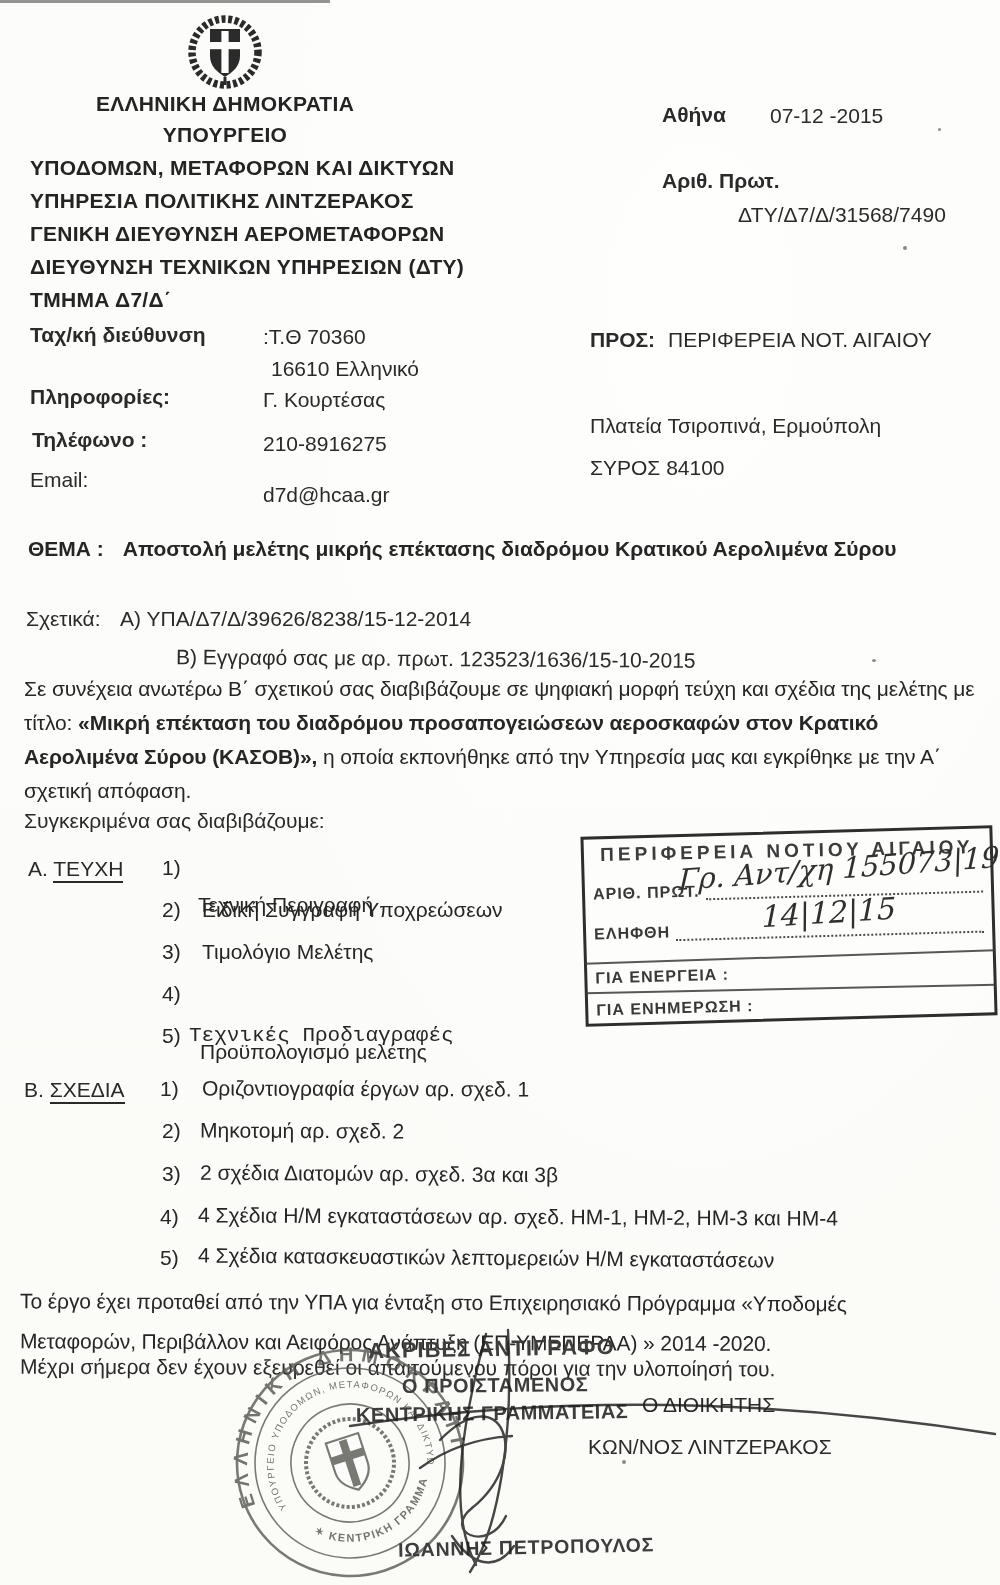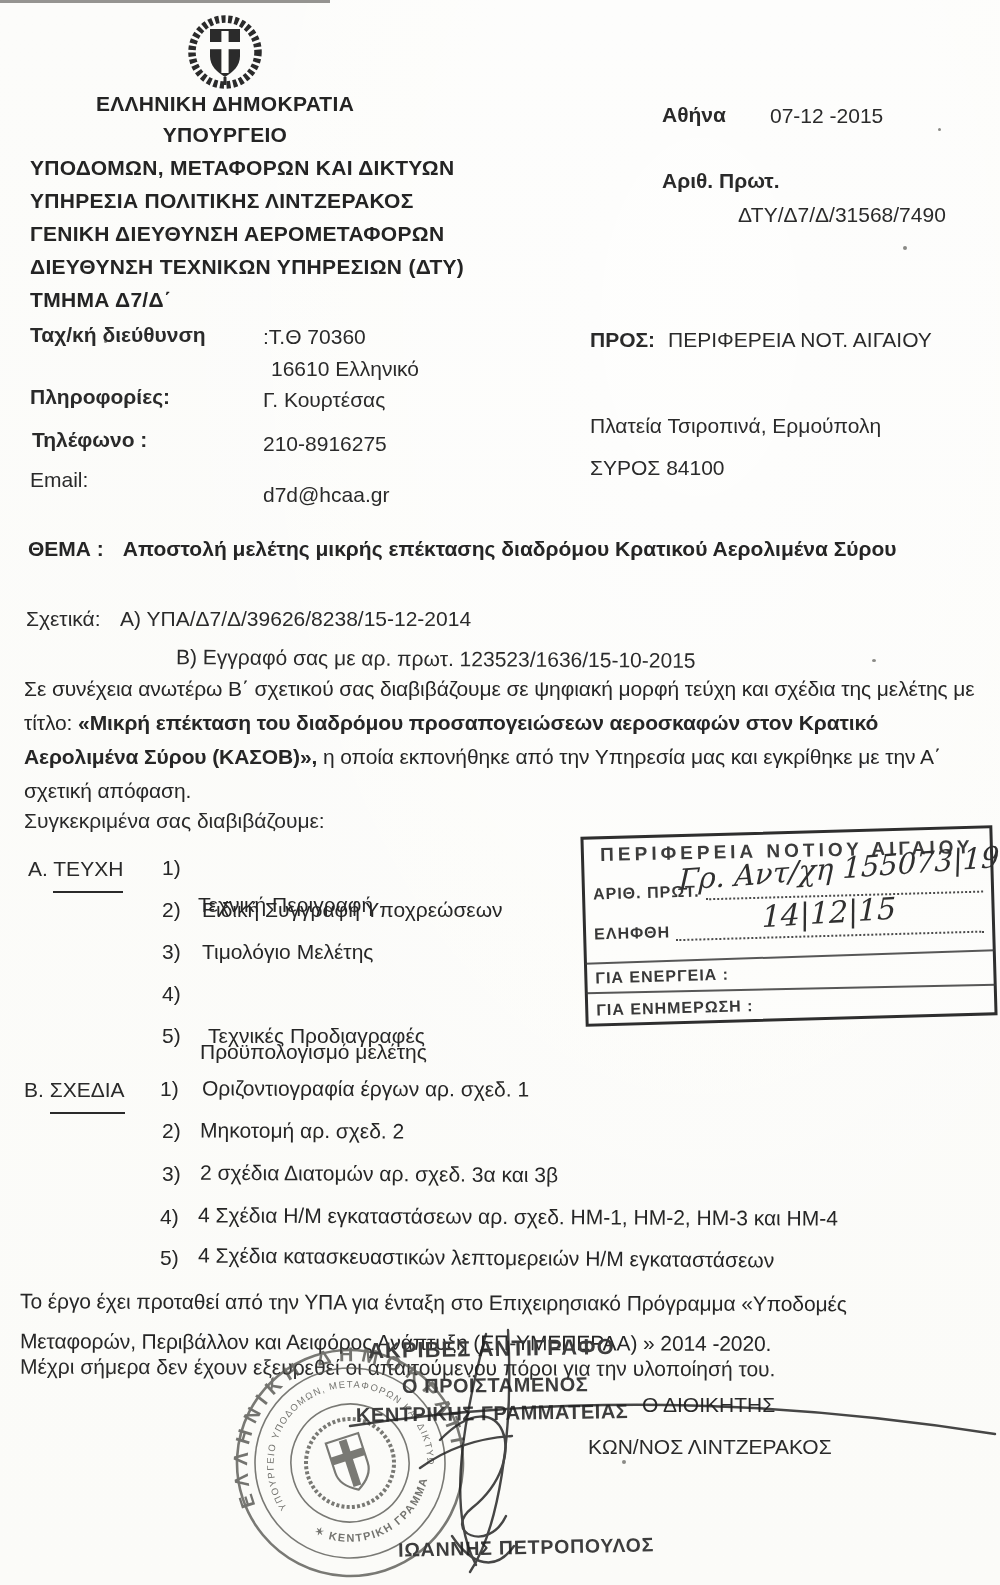--- a/index.html
+++ b/index.html
@@ -13,21 +13,21 @@
     overflow:hidden;
     font-family:"Liberation Sans", sans-serif;
     color:#2a2a2a;
     -webkit-font-smoothing:antialiased;
   }
   .abs{position:absolute;}
   .b{font-weight:bold;}
   .t21{font-size:21px;line-height:1.2;}
   .hdr-line{font-weight:bold;font-size:21px;letter-spacing:.3px;color:#242424;}
   .centered{text-align:center;}
-  .underline{border-bottom:2px solid #2a2a2a;padding-bottom:11px;}
+  .underline{border-bottom:2px solid #2a2a2a;padding-bottom:1px;}
   .body-par{font-size:21px;line-height:34px;color:#262626;letter-spacing:-.1px;}
   .list-num{font-size:21px;color:#262626;}
   .list-text{font-size:21px;color:#262626;}
   
   .rstamp{
     position:absolute;left:583px;top:831px;width:406px;height:184px;
     border:3px solid #2e2e2e;
     transform:rotate(-1.6deg);
     color:#383838;
     background:rgba(255,255,255,.25);
@@ -118,21 +118,21 @@
   </div>
   <div class="abs list-num" style="left:162px;top:856px;">1)</div>
   <div class="abs list-text" style="left:198px;top:893px;">Τεχνική Περιγραφή</div>
   <div class="abs list-num" style="left:162px;top:898px;">2)</div>
   <div class="abs list-text" style="left:202px;top:898px;">Ειδική Συγγραφή Υποχρεώσεων</div>
   <div class="abs list-num" style="left:162px;top:940px;">3)</div>
   <div class="abs list-text" style="left:202px;top:940px;">Τιμολόγιο Μελέτης</div>
   <div class="abs list-num" style="left:162px;top:982px;">4)</div>
   <div class="abs list-text" style="left:200px;top:1024px;margin-top:16px;">Προϋπολογισμό μελέτης</div>
   <div class="abs list-num" style="left:162px;top:1024px;">5)</div>
-  <div class="abs list-text" style="left:208px;top:1024px;">Τεχνικές Προδιαγραφές</div>
+  <div class="abs list-text" style="left:189px;top:1024px;font-family:Liberation Mono, monospace;">Τεχνικές Προδιαγραφές</div>
 
   <div class="rstamp">
     <div class="title">ΠΕΡΙΦΕΡΕΙΑ ΝΟΤΙΟΥ ΑΙΓΑΙΟΥ</div>
     <div class="row" style="top:44px;">
       <span>ΑΡΙΘ. ΠΡΩΤ.</span>
       <span class="dots"></span>
     </div>
     <div class="row" style="top:84px;">
       <span>ΕΛΗΦΘΗ</span>
       <span class="dots"></span>

